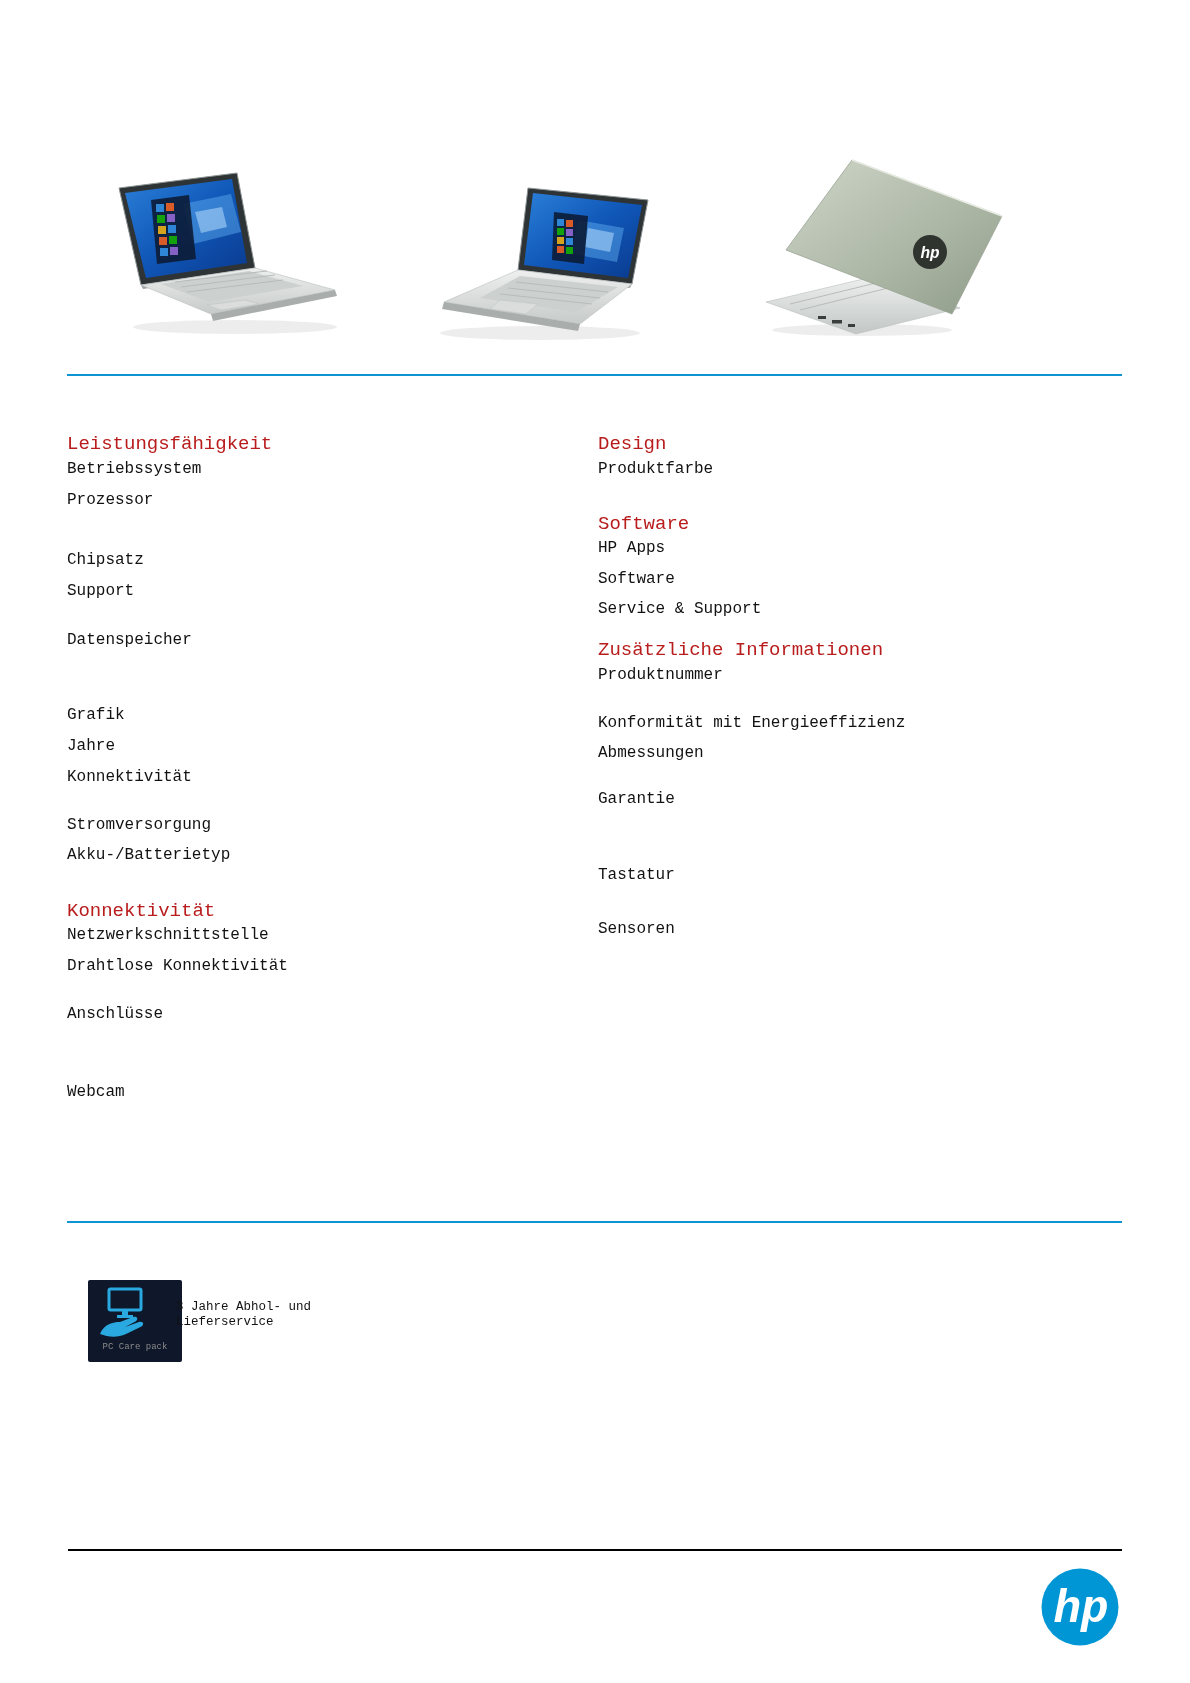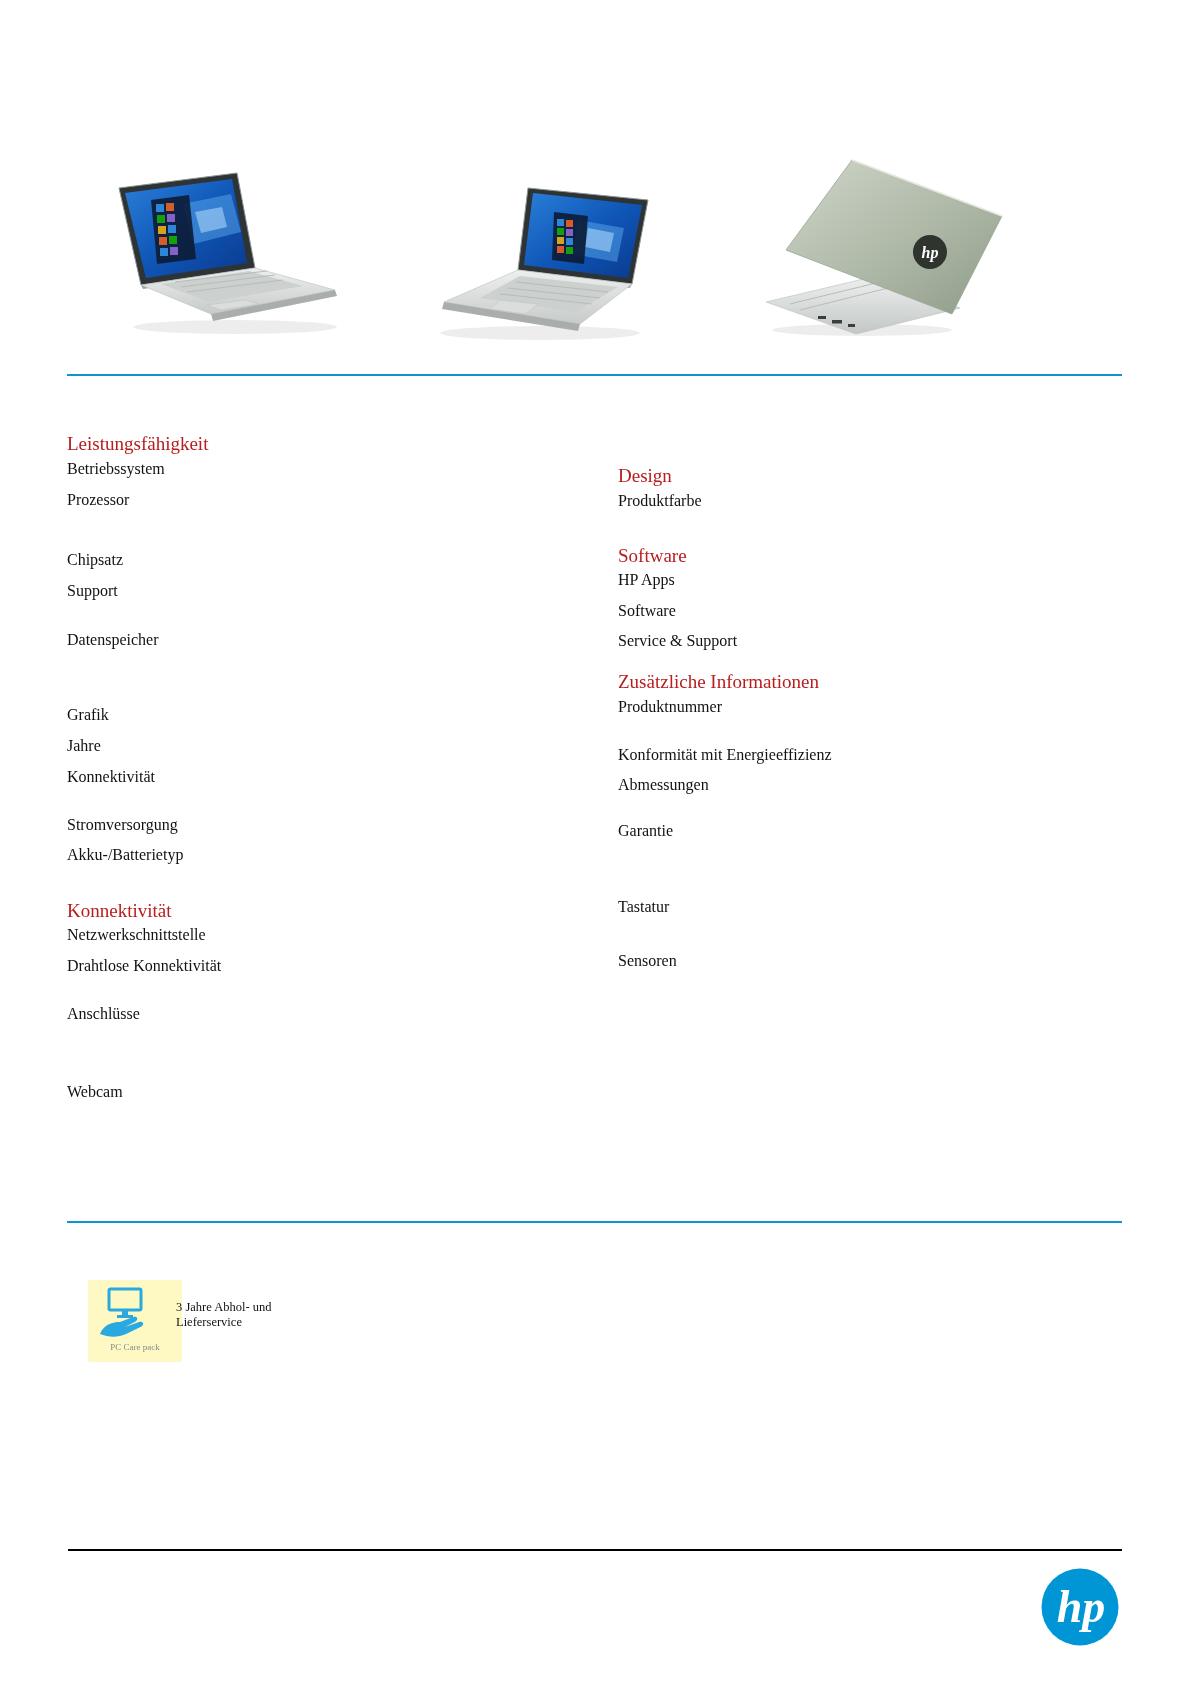--- a/index.html
+++ b/index.html
@@ -1,45 +1,45 @@
 <!DOCTYPE html>
 <html><head>
 <meta charset="utf-8">
 <style>
   html,body{margin:0;padding:0;background:#ffffff;}
   #page{
     position:relative;
     width:1190px;height:1683px;
     background:#ffffff;
-    font-family:Liberation Serif, serif;
+    font-family:Liberation Mono, monospace;
     overflow:hidden;
   }
   .rule-blue{position:absolute;left:67px;width:1055px;height:2px;background:#0e93d3;}
   .rule-black{position:absolute;left:68px;width:1054px;height:2px;background:#000000;}
   .sec-heading{
     position:absolute;
     font-size:19px;
     color:#b91c1c;
     font-weight:400;
     letter-spacing:0;
     white-space:nowrap;
   }
   .spec-label{
     position:absolute;
     font-size:16px;
     color:#121212;
     font-weight:400;
     white-space:nowrap;
   }
   .col-left{left:67px;}
-  .col-right{left:618px;margin-top:32px;}
+  .col-right{left:598px;}
   .laptop-img{position:absolute;}
   #care-box{
     position:absolute;left:88px;top:1280px;width:94px;height:82px;
-    background:#fef9c3;border-radius:2px;
+    background:#0f172a;border-radius:2px;
   }
   #care-caption{
     position:absolute;left:0;right:0;top:62px;
     text-align:center;font-size:9px;color:#8a8a8a;white-space:nowrap;
   }
   #care-text{
     position:absolute;left:176px;top:1300px;
     font-size:12.5px;line-height:14.5px;color:#121212;font-weight:400;
   }
   #hp-logo{position:absolute;left:1040px;top:1566px;}

